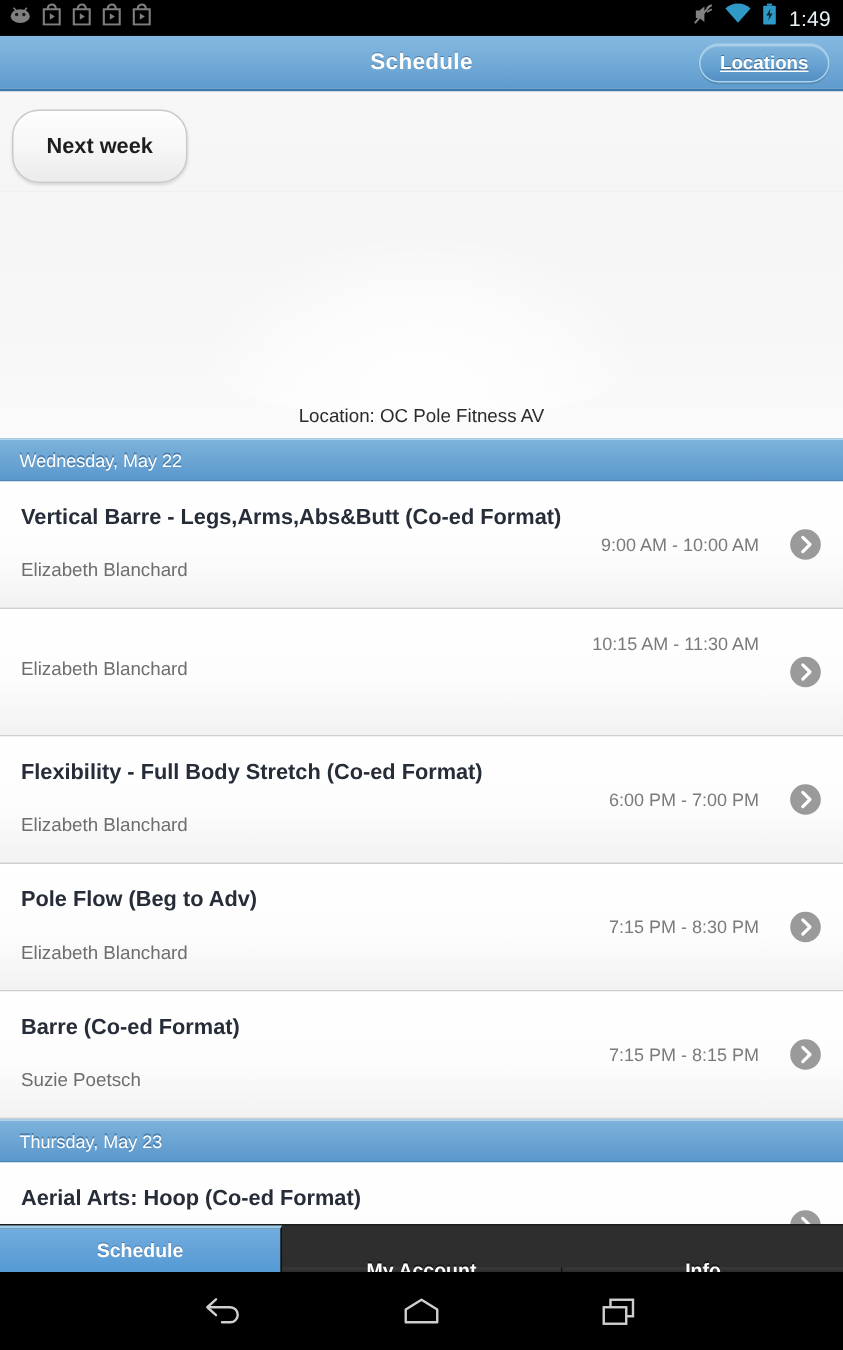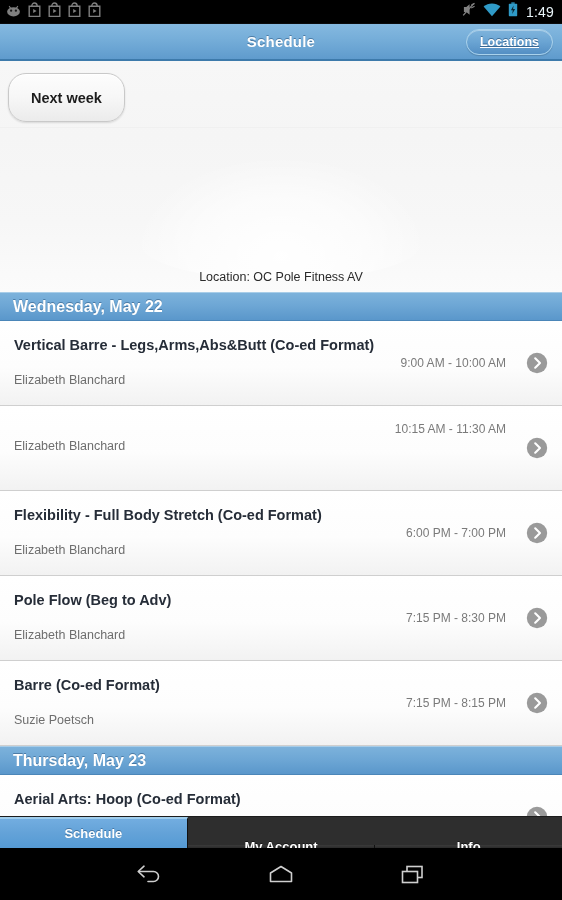--- a/index.html
+++ b/index.html
@@ -142,22 +142,22 @@
 
   .day-header {
     height: 29px;
     display: flex;
     align-items: center;
     padding-left: 13px;
     background: linear-gradient(to bottom, #7cb2db 0%, #6ea7d5 45%, #5a97cb 100%);
     border-top: 1px solid #a8cde8;
     border-bottom: 1px solid #4b86b8;
     color: #ffffff;
-    font-size: 16px;
-    font-weight: bold;
+    font-size: 12px;
+    font-weight: normal;
     text-shadow: 0 -1px 0 rgba(35,75,115,.5);
   }
 
   .class-row {
     position: relative;
     height: 85px;
     padding: 15px 56px 0 14px;
     background: linear-gradient(to bottom, #ffffff 0%, #fdfdfd 55%, #f2f2f2 100%);
     border-bottom: 1px solid #cfcfcf;
     cursor: pointer;

